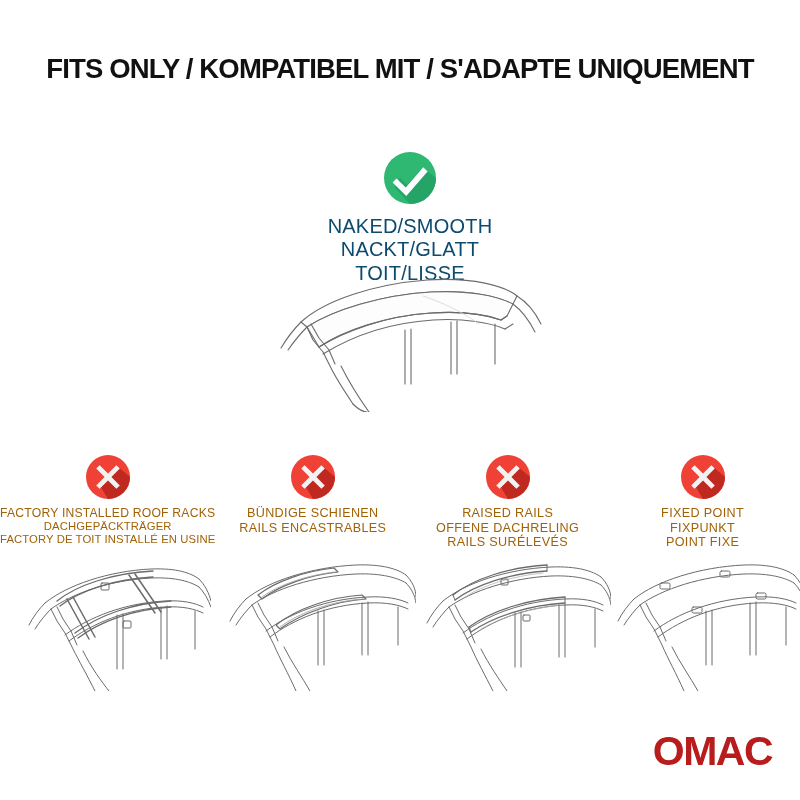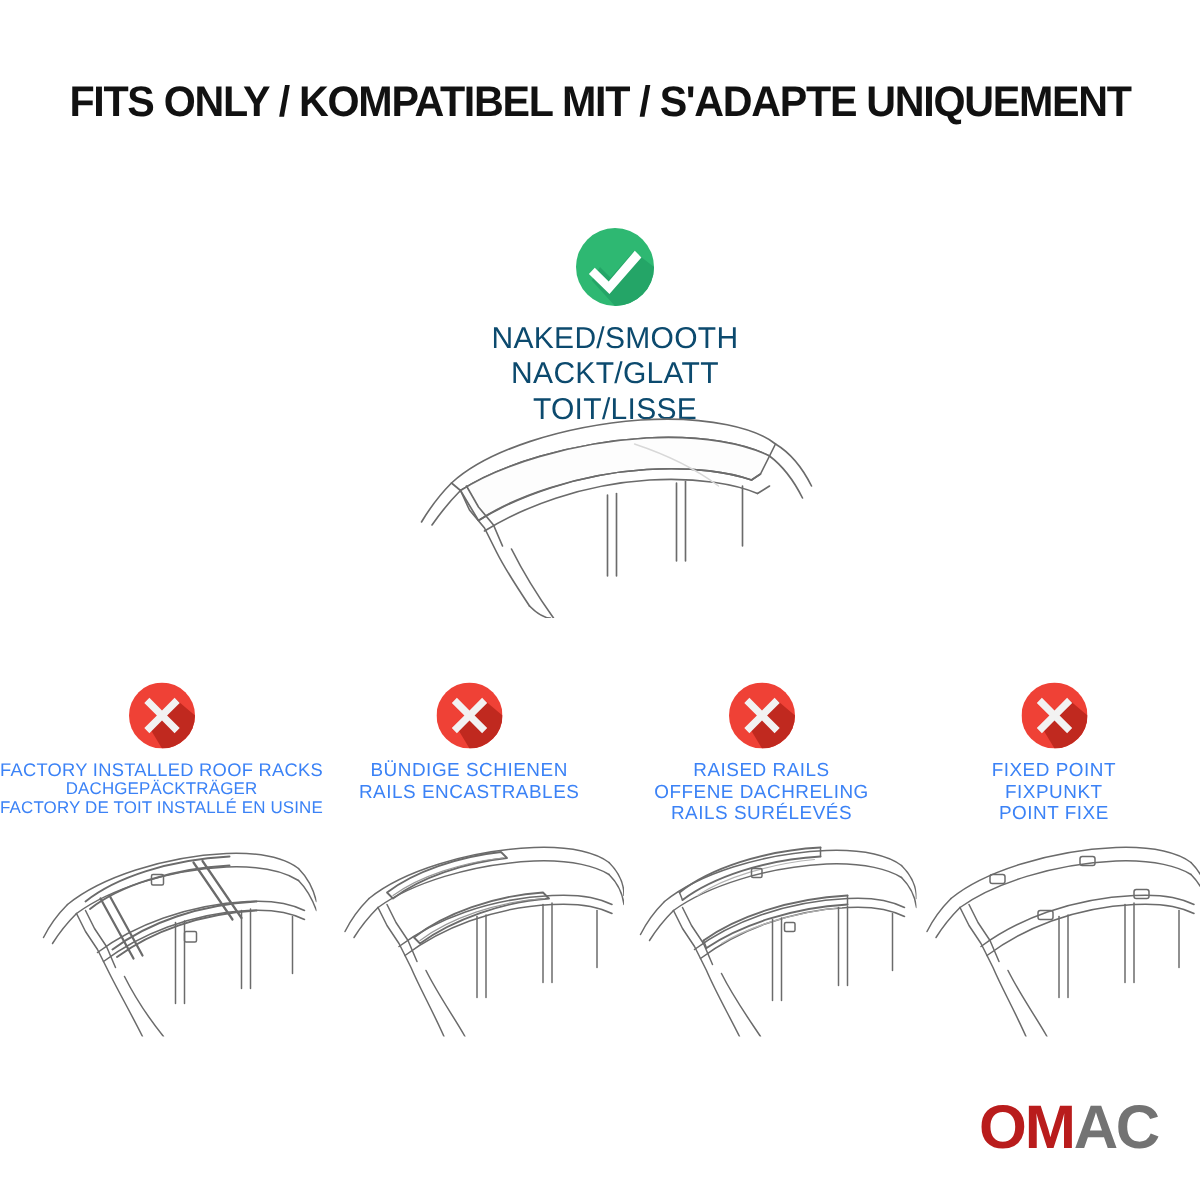--- a/index.html
+++ b/index.html
@@ -86,21 +86,21 @@
   .col .badge { width: 44px; height: 44px; }
   .col .badge svg { width: 44px; height: 44px; }
 
   .col .label-group {
     margin-top: 7px;
     line-height: 1.16;
   }
   .col .label-line {
     font-size: 12.6px;
     letter-spacing: 0.35px;
-    color: #3b82f6;
+    color: #a16207;
     white-space: nowrap;
   }
 
   .col-roof {
     position: absolute;
     left: 50%;
     transform: translateX(-50%);
     top: 96px;
     width: 206px;
     height: 140px;
@@ -117,21 +117,21 @@
     right: 28px;
     bottom: 28px;
     font-family: "Liberation Sans", sans-serif;
     font-weight: bold;
     font-size: 41px;
     letter-spacing: -1.5px;
     line-height: 1;
     white-space: nowrap;
   }
   .logo .dark { color: #b91c1c; }
-  .logo .red  { color: #737373; }
+  .logo .red  { color: #b91c1c; }
 </style>
 </head>
 <body>
 
 <div class="title">FITS ONLY / KOMPATIBEL MIT / S'ADAPTE UNIQUEMENT</div>
 
 <div class="approved-block">
 
   <div class="badge">
     <svg viewBox="0 0 52 52" xmlns="http://www.w3.org/2000/svg">

